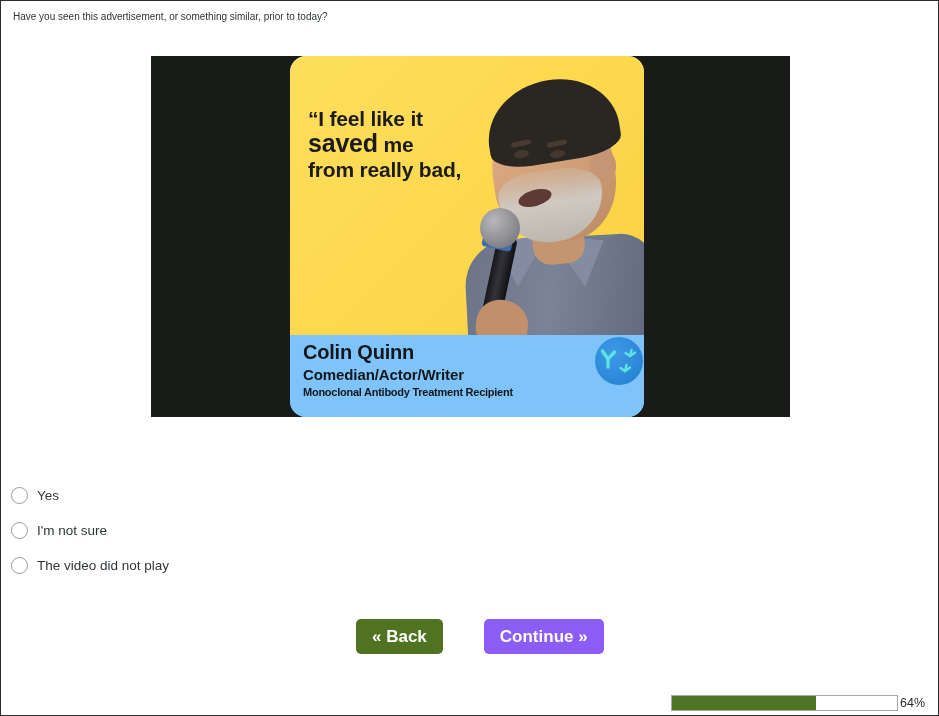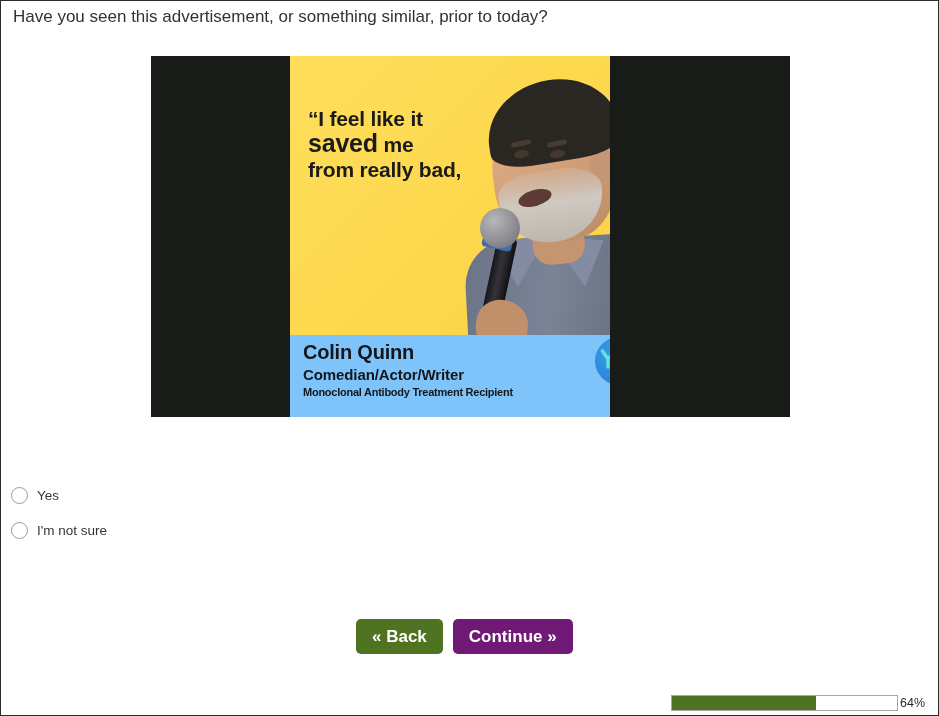--- a/index.html
+++ b/index.html
@@ -16,40 +16,41 @@
     background: #ffffff;
     border: 1px solid #2b2b2b;
     overflow: hidden;
   }
 
   
   .question {
     position: absolute;
     left: 12px; top: 6px;
     width: 900px;
-    font-size: 17px;
+    font-size: 10px;
     color: #2e3436;
     line-height: 20px;
     white-space: nowrap;
   }
 
   
   .video-frame {
     position: absolute;
     left: 150px; top: 55px;
     width: 639px; height: 361px;
     background: #181b18;
     overflow: hidden;
   }
   .ad {
     position: absolute;
     left: 139px; top: 0;
-    width: 320px; height: 361px;
+    width: 354px; height: 361px;
     background: #7dd3fc;
     overflow: hidden;
+    border-radius: 16px;
   }
   .ad-yellow {
     position: absolute;
     left: 0; top: 0; width: 361px; height: 279px;
     background: linear-gradient(135deg,#fede5c 0%,#fdd84d 55%,#f8cf42 100%);
     overflow: hidden;
   }
   .quote {
     position: absolute;
     left: 18px; top: 50px;
@@ -176,31 +177,31 @@
     border: 1.5px solid #9a9a9a; background: #ffffff;
     flex: 0 0 auto; margin-right: 9px;
   }
   .option-label {
     font-size: 13.5px; color: #303538; line-height: 17px;
   }
 
   
   .btn-row {
     position: absolute; left: 355px; top: 618px;
-    display: flex; align-items: flex-start; gap: 10px;
+    display: flex; align-items: flex-start; gap: 41px;
   }
   .btn {
     border: none; border-radius: 5px;
     color: #ffffff; font-weight: 700;
     font-family: "Liberation Sans", sans-serif;
     padding: 0 16px; height: 35px; line-height: 35px;
     font-size: 17px; white-space: nowrap;
   }
   .btn-back { background: #4f7320; cursor: pointer; }
-  .btn-continue { background: #701a75; cursor: default; }
+  .btn-continue { background: #8b5cf6; cursor: default; }
 
   
   .omb {
     position: absolute; left: 9px; top: 657px;
     font-size: 11px; color: #1f1f1f; line-height: 13px;
   }
 
   
   .progress-wrap {
     position: absolute; left: 670px; top: 694px;
@@ -288,20 +289,24 @@
 
   <div class="options">
     <div class="option">
       <span class="radio"></span>
       <span class="option-label">Yes</span>
     </div>
     <div class="option">
       <span class="radio"></span>
       <span class="option-label">I'm not sure</span>
     </div>
+    <div class="option">
+      <span class="radio"></span>
+      <span class="option-label">The video did not play</span>
+    </div>
   </div>
 
   <div class="btn-row">
     <button class="btn btn-back">« Back</button>
     <button class="btn btn-continue">Continue »</button>
   </div>
 
 
   <div class="progress-wrap">
     <div class="progress-track">

